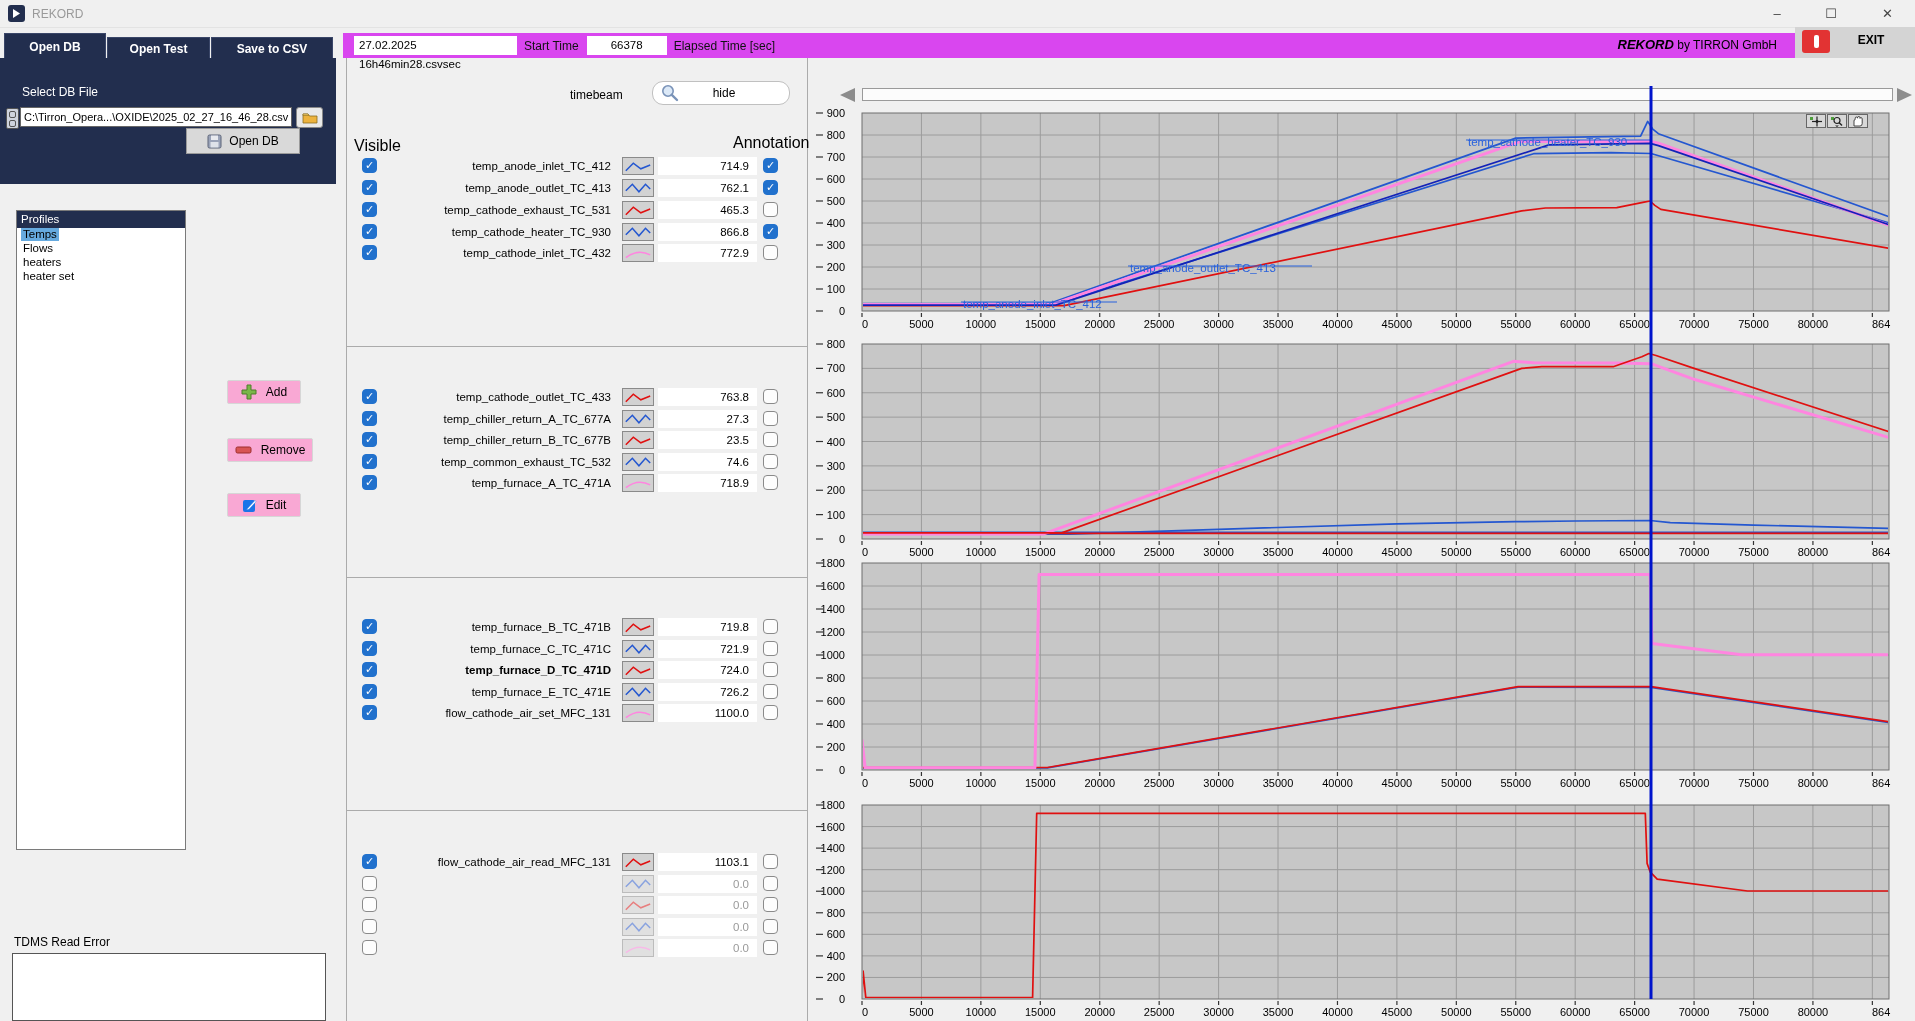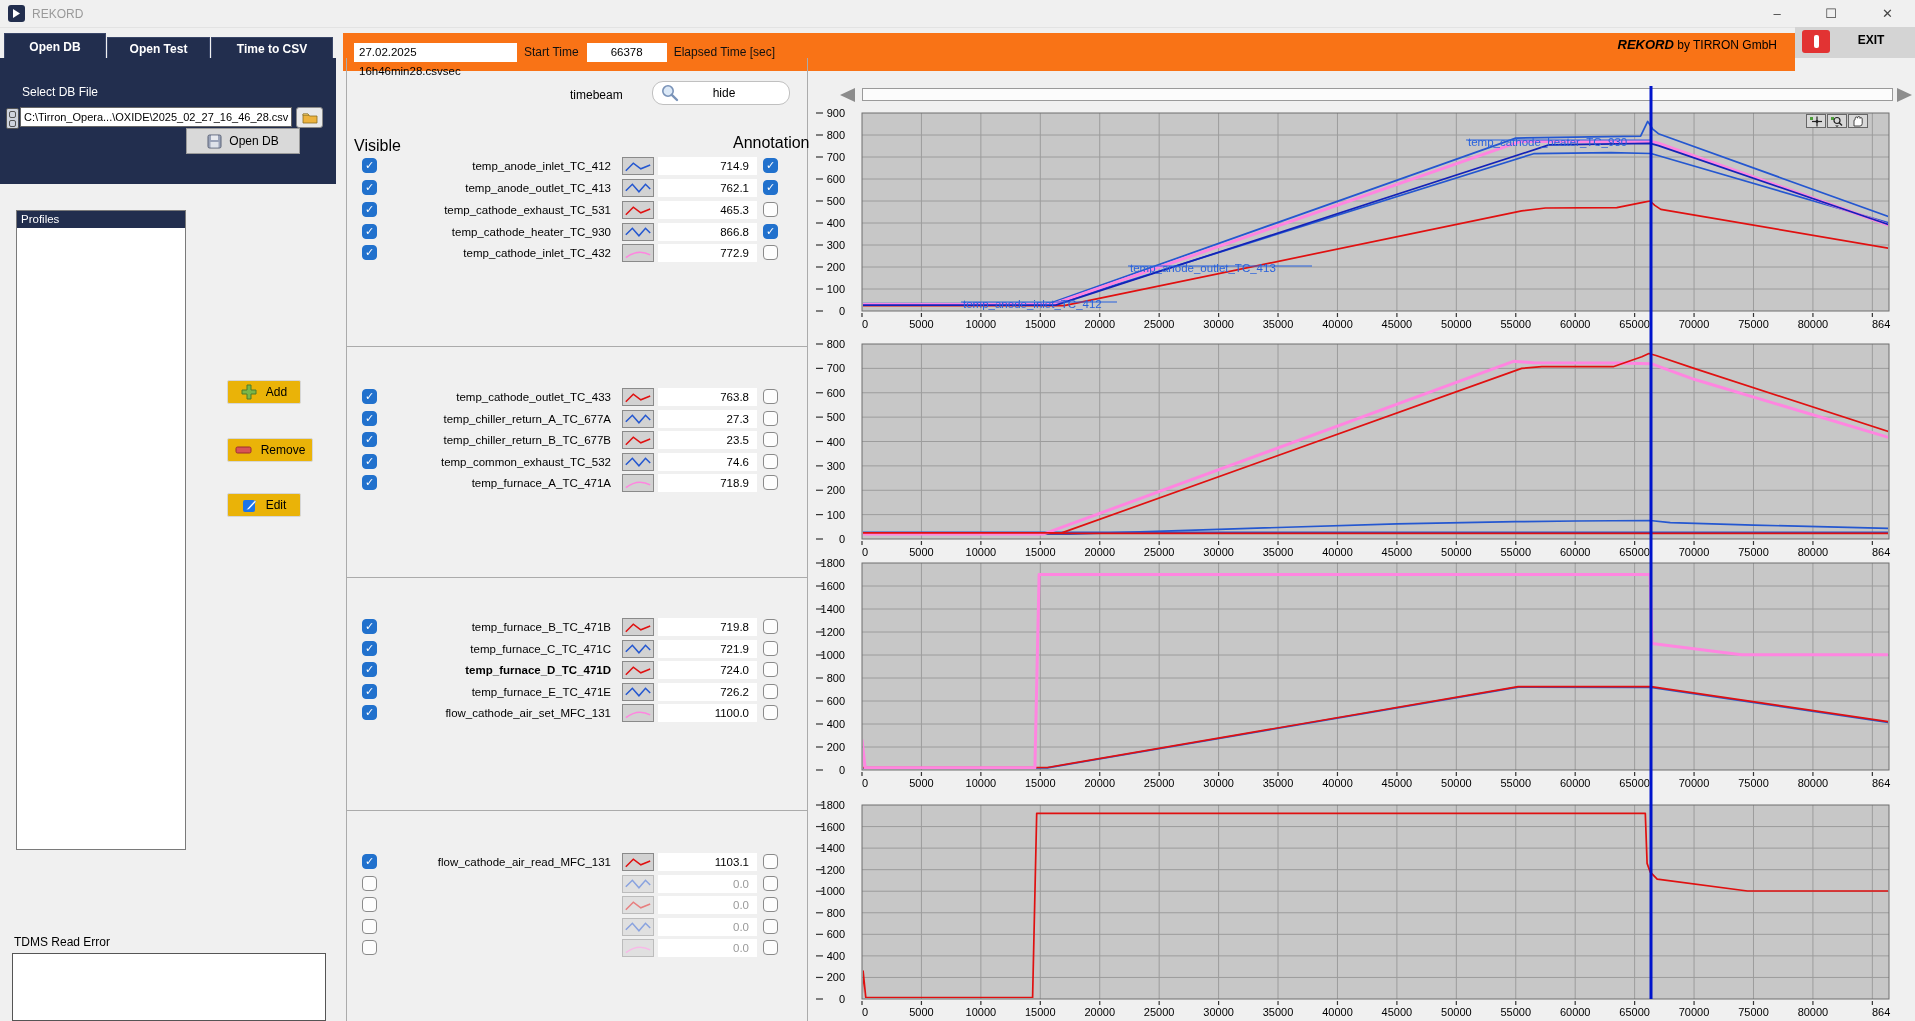--- a/index.html
+++ b/index.html
@@ -21,37 +21,37 @@
   .pathicon{left:6px;top:50px;width:11px;height:19px;background:#cfd4de;border:1px solid #555;
             border-radius:2px;position:absolute;}
   .pathicon i{display:block;width:5px;height:5px;border:1px solid #555;border-radius:2px;margin:2px auto 1px;}
   .pathbox{left:20px;top:49px;width:272px;height:20px;background:#fff;border:1px solid #666;
            font-size:11px;line-height:19px;padding:0 3px;white-space:nowrap;overflow:hidden;position:absolute;box-sizing:border-box;}
   .folderbtn{left:296px;top:49px;width:27px;height:21px;background:#e9e9e9;border:1px solid #888;
              border-radius:3px;display:flex;align-items:center;justify-content:center;position:absolute;box-sizing:border-box;}
   .opendb{left:186px;top:70px;width:114px;height:26px;background:#d9d9d9;border:1px solid #9a9a9a;
           font-size:12px;display:flex;align-items:center;justify-content:center;gap:7px;position:absolute;box-sizing:border-box;}
   
-  .ybar{left:343px;top:33px;width:1452px;height:38px;background:#f97316;display:flex;align-items:center;}
+  .ybar{left:343px;top:33px;width:1452px;height:25px;background:#d946ef;display:flex;align-items:center;}
   .yfield{background:#fff;height:19px;font-size:11.5px;line-height:19px;padding:0 5px;box-sizing:border-box;}
   .ylab{font-size:12px;color:#111;}
   .brand{position:absolute;right:18px;top:4px;font-size:12px;}
   .brand b{font-style:italic;font-size:13px;}
   .graystrip{left:1795px;top:27px;width:120px;height:31px;background:#d4d4d4;}
   .pausebtn{left:1802px;top:30px;width:28px;height:23px;background:#e23333;border-radius:3px;position:absolute;}
   .pausebtn i{position:absolute;left:12px;top:5px;width:5px;height:13px;background:#fff;border-radius:2px;}
   .exit{left:1843px;top:33px;width:56px;height:18px;font-size:12px;font-weight:bold;text-align:center;position:absolute;}
   
   .plist{left:16px;top:210px;width:170px;height:640px;background:#fff;border:1px solid #7a7a7a;box-sizing:border-box;}
   .plist-header{height:17px;background:#222e4e;color:#fff;font-size:11.5px;line-height:16px;padding-left:4px;}
   .plist-item{height:14px;font-size:11.5px;line-height:13px;padding-left:4px;}
   .plist-item span{display:inline-block;padding:0 2px;}
   .plist-item.sel span{background:#66aadf;}
   
-  .whitebtn{background:#eab308;border:1px solid #d6d6d6;border-radius:2px;font-size:12px;
+  .whitebtn{background:#f9a8d4;border:1px solid #d6d6d6;border-radius:2px;font-size:12px;
             display:flex;align-items:center;justify-content:center;gap:9px;box-sizing:border-box;}
   
   .tdms-label{left:14px;top:935px;font-size:12px;}
   .tdms-box{left:12px;top:953px;width:314px;height:68px;background:#fff;border:1px solid #555;box-sizing:border-box;}
   
   .vline{width:1px;background:#ababab;}
   .hline{height:1px;background:#ababab;}
   .hdr{font-size:16px;}
   .timebeam-label{left:570px;top:88px;font-size:12px;position:absolute;}
   .hidebtn{left:652px;top:81px;width:138px;height:24px;background:#fff;border:1px solid #c0c0c0;
@@ -85,21 +85,21 @@
         <polygon points="2,1 9,5.5 2,10" fill="#fff"></polygon>
       </svg>
   </div>
   <div class="abs wtitle">REKORD</div>
   <div class="abs winbtn" style="left:1752px;">–</div>
   <div class="abs winbtn" style="left:1806px;">☐</div>
   <div class="abs winbtn" style="left:1860px;width:55px;">✕</div>
 
   <div class="abs tab" style="left:4px;top:33px;width:100px;height:26px;">Open DB</div>
   <div class="abs tab" style="left:107px;top:37px;width:101px;height:22px;">Open Test</div>
-  <div class="abs tab" style="left:211px;top:37px;width:120px;height:22px;">Time to CSV</div>
+  <div class="abs tab" style="left:211px;top:37px;width:120px;height:22px;">Save to CSV</div>
 
   <div class="abs dbpanel">
     <div class="dbp-label">Select DB File</div>
     <div class="pathicon">
         <i></i>
         <i></i>
       </div>
     <div class="pathbox">C:\Tirron_Opera...\OXIDE\2025_02_27_16_46_28.csv</div>
     <div class="folderbtn">
       <svg width="16" height="12" viewBox="0 0 16 12">
@@ -125,20 +125,26 @@
     <div class="brand"><b>REKORD</b><span> by TIRRON GmbH</span></div>
   </div>
   <div class="abs graystrip"></div>
   <div class="pausebtn">
       <i></i>
     </div>
   <div class="exit">EXIT</div>
 
   <div class="abs plist">
     <div class="plist-header">Profiles</div>
+    <div id="profile-items">
+        <div class="plist-item sel"><span>Temps</span></div>
+        <div class="plist-item"><span>Flows</span></div>
+        <div class="plist-item"><span>heaters</span></div>
+        <div class="plist-item"><span>heater set</span></div>
+      </div>
   </div>
 
   <div class="abs whitebtn" style="left:227px;top:380px;width:74px;height:24px;">
     <svg width="16" height="16" viewBox="0 0 16 16">
       <path d="M6,1 H10 V6 H15 V10 H10 V15 H6 V10 H1 V6 H6 Z" fill="#7ab648" stroke="#4e7d2a" stroke-width="1"></path>
     </svg>
     <span>Add</span>
   </div>
   <div class="abs whitebtn" style="left:227px;top:438px;width:86px;height:24px;">
     <svg width="17" height="10" viewBox="0 0 17 10">

